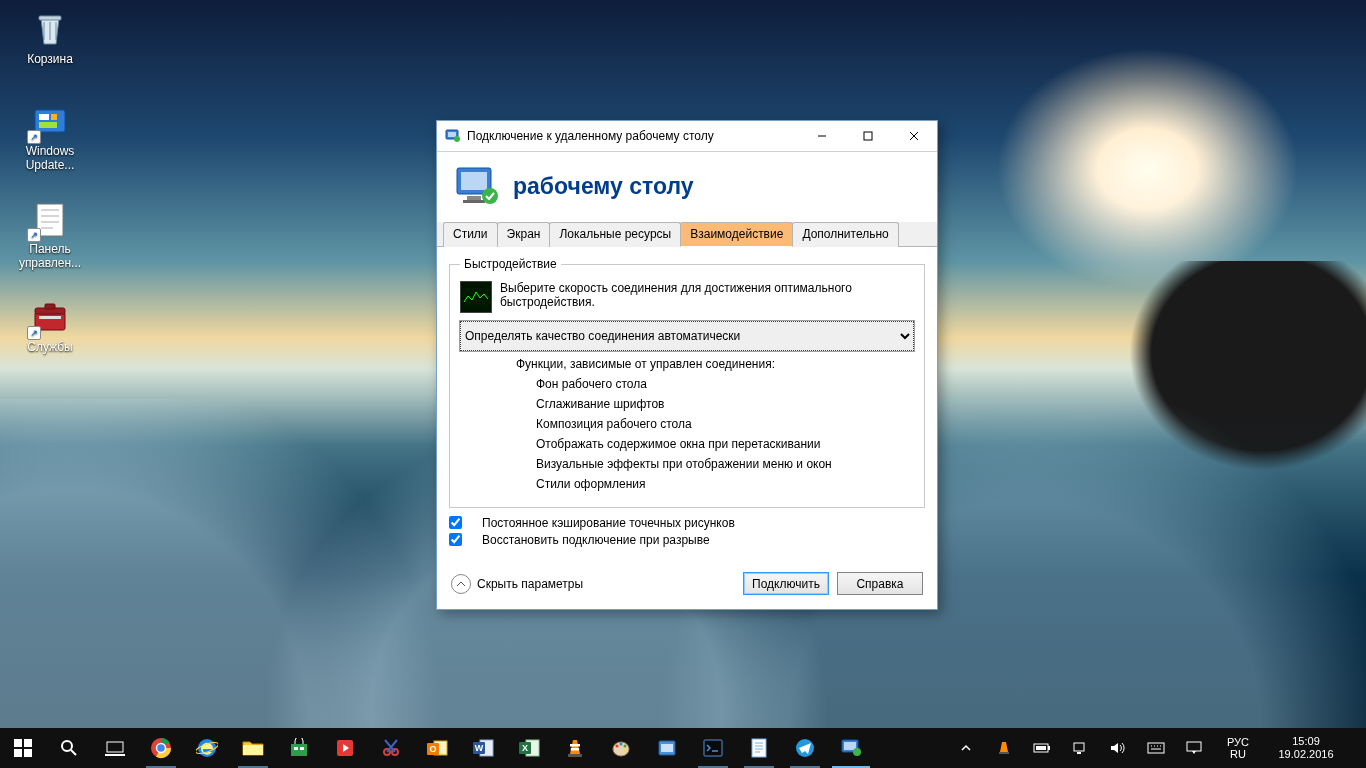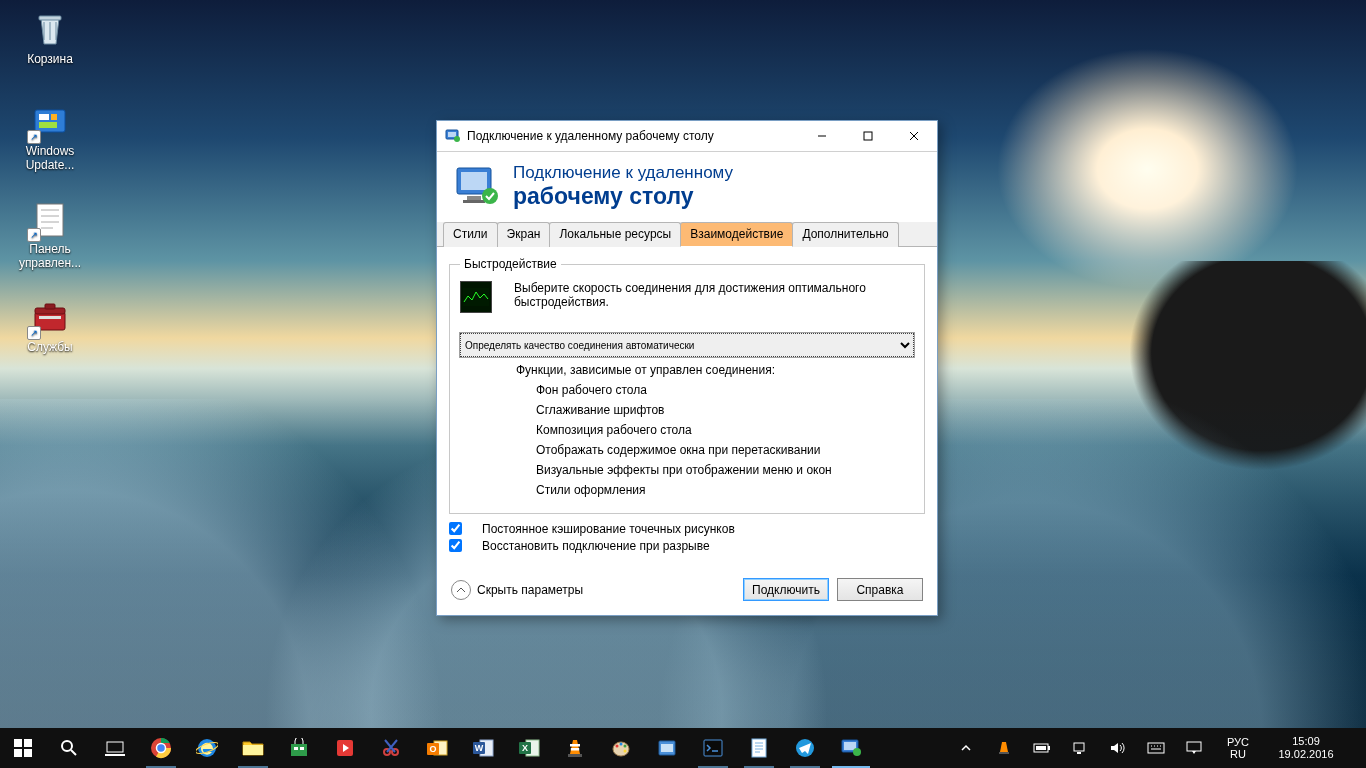--- a/index.html
+++ b/index.html
@@ -32,23 +32,23 @@
 #rdp .banner .btxt1{font-size:17px;color:#003d8f;}
 #rdp .banner .btxt2{font-size:23px;font-weight:bold;color:#003d8f;}
 
 .tabs{display:flex;padding:0 6px;border-bottom:1px solid #b5b5b5;background:#f0f0f0;}
 .tab{padding:4px 9px 5px;border:1px solid #b5b5b5;border-bottom:none;background:#f0f0f0;margin-right:-1px;margin-bottom:-1px;cursor:default;font-size:12px;border-radius:3px 3px 0 0;}
 .tab.active{background:#fdba74;border-bottom:1px solid #fff;position:relative;z-index:1;}
 
 .tabbody{padding:10px 12px;background:#fff;}
 fieldset{border:1px solid #c8c8c8;margin:0 0 8px;padding:8px 10px 10px;}
 legend{font-size:12px;padding:0 4px;}
-.inforow{display:flex;gap:22px;align-items:flex-start;margin:2px 0 20px;}
+.inforow{display:flex;gap:8px;align-items:flex-start;margin:2px 0 8px;}
 .inforow .iico{width:30px;height:30px;flex:none;border:1px solid #444;background:#001500;display:flex;align-items:center;justify-content:center;}
-select.speed{width:100%;font-size:10px;border:1px dotted #404040;outline:1px solid #a0a0a0;height:24px;}
+select.speed{width:100%;font-size:12px;border:1px dotted #404040;outline:1px solid #a0a0a0;height:30px;}
 .flist{margin:6px 0 0 56px;}
 .flist .fhdr{margin-bottom:6px;}
 .flist .fitem{margin:0 0 6px 20px;}
 label.ck{display:flex;align-items:flex-start;gap:20px;margin:3px 0;font-size:12px;}
 label.ck input{margin:0;}
 
 .dlgfooter{display:flex;align-items:center;gap:8px;padding:12px 14px 14px;}
 .linkbtn{display:flex;align-items:center;gap:6px;color:#000;cursor:default;}
 .linkbtn .circ{width:18px;height:18px;border:1px solid #888;border-radius:50%;display:flex;align-items:center;justify-content:center;}
 .spacer{flex:1;}
@@ -154,21 +154,20 @@
         <svg width="48" height="48" viewBox="0 0 48 48">
             <rect x="4" y="6" width="34" height="26" rx="2" fill="#3a7fd5" stroke="#14539b"></rect>
             <rect x="8" y="10" width="26" height="18" fill="#bcd7f5"></rect>
             <rect x="14" y="34" width="14" height="4" fill="#888"></rect>
             <rect x="10" y="38" width="22" height="3" fill="#666"></rect>
             <circle cx="37" cy="34" r="8" fill="#3bb54a"></circle>
             <path d="M33 34l3 3 5-6" stroke="#fff" stroke-width="2" fill="none"></path>
           </svg>
       </span>
       <div>
-        <div class="btxt1">Подключение к удаленному</div>
         <div class="btxt2">рабочему столу</div>
       </div>
     </div>
 
     <div class="tabs">
       <div class="tab">Стили</div>
       <div class="tab">Экран</div>
       <div class="tab">Локальные ресурсы</div>
       <div class="tab active">Взаимодействие</div>
       <div class="tab">Дополнительно</div>

